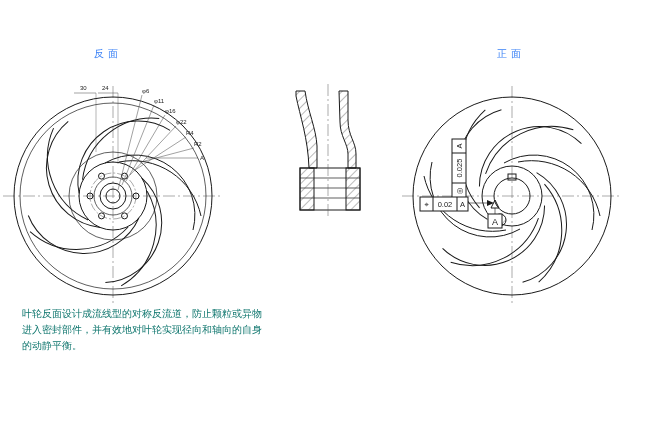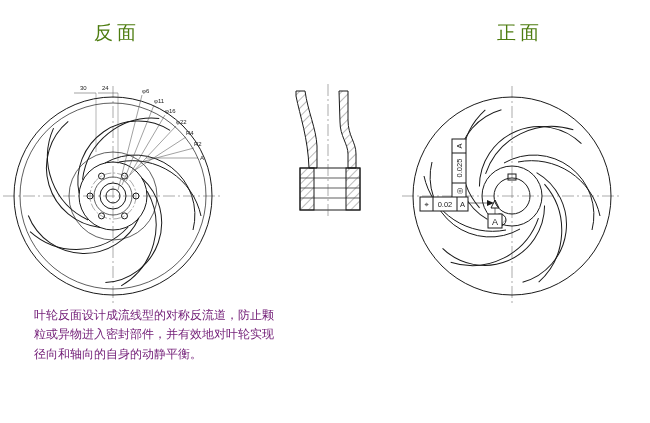--- a/index.html
+++ b/index.html
@@ -1,22 +1,22 @@
 <!DOCTYPE html>
 <html><head>
 <meta charset="utf-8">
 <style>
   html,body{margin:0;padding:0;background:#ffffff;}
   .stage{position:relative;width:650px;height:423px;background:#ffffff;overflow:hidden;
          font-family:"Liberation Serif",serif;color:#000;}
   .drawing{position:absolute;left:0;top:0;}
-  .view-label{position:absolute;top:20px;font-size:19px;letter-spacing:4px;color:#4d7c0f;}
+  .view-label{position:absolute;top:47px;font-size:10px;letter-spacing:4px;color:#3b82f6;}
   .view-label.left{left:94px;}
   .view-label.right{left:497px;text-align:center;}
-  .caption{position:absolute;font-size:12px;line-height:1.62;color:#701a75;text-align:justify;margin-left:12px;}
+  .caption{position:absolute;font-size:10px;line-height:1.62;color:#0f766e;text-align:justify;}
   .caption.left{left:22px;top:306px;width:240px;}
   .caption.right{left:452px;top:312px;width:194px;}
   svg text{font-family:"Liberation Sans",sans-serif;fill:#222;}
 </style>
 </head>
 <body>
 
 <div class="stage">
 
   <div class="view-label left">反面</div>

